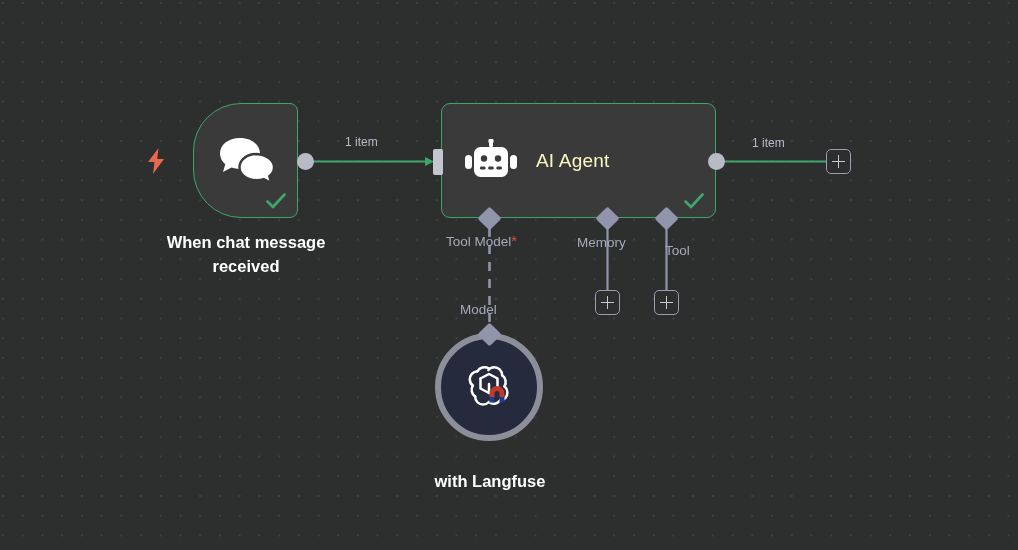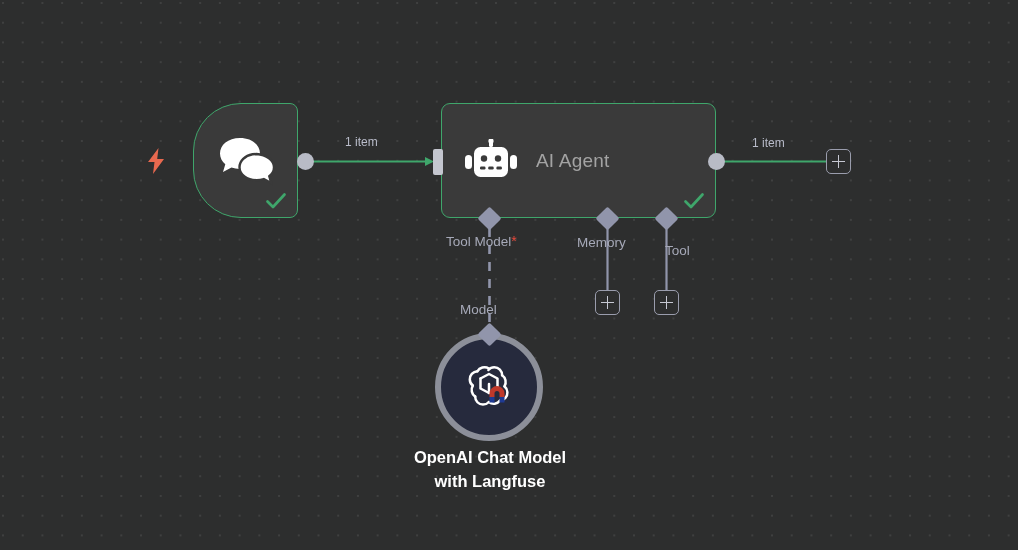--- a/index.html
+++ b/index.html
@@ -68,21 +68,21 @@
 
   .robot-icon {
     margin-left: 23px;
     width: 52px;
     height: 44px;
     flex: 0 0 auto;
   }
 
   .agent-title {
     margin-left: 19px;
-    color: #a3a3a3;
+    color: #fef9c3;
     font-size: 19px;
     letter-spacing: 0.2px;
   }
 
   .check-mark {
     position: absolute;
     right: 9px;
     bottom: 4px;
     width: 24px;
     height: 24px;
@@ -227,20 +227,24 @@
                C29 44.2 21.5 38.5 21.5 31.3 C21.5 25 27 19.6 34.5 18.3 Z" fill="#ffffff" stroke="#3a3a3a" stroke-width="2.4"></path>
     </svg>
 
     <svg class="check-mark" viewBox="0 0 24 24" xmlns="http://www.w3.org/2000/svg">
       <path d="M3.5 12.5 L9 18 L20.5 5.5" fill="none" stroke="#3fa66b" stroke-width="2.7" stroke-linecap="round" stroke-linejoin="round"></path>
     </svg>
   </div>
 
   <div class="port-circle" style="left:297px; top:153px;"></div>
 
+  <div class="node-label label-trigger">
+    <span>When chat message</span><br>
+    <span>received</span>
+  </div>
 
   <div class="edge-label" style="left:345px; top:135px;">1 item</div>
 
   <div class="port-rect" style="left:433px; top:149px;"></div>
 
   <div class="node node-agent">
     <svg class="robot-icon" viewBox="0 0 52 44" xmlns="http://www.w3.org/2000/svg">
       <rect x="24" y="0" width="4" height="8" rx="1.6" fill="#ffffff"></rect>
       <circle cx="26" cy="2" r="2.6" fill="#ffffff"></circle>
       <rect x="9" y="8" width="34" height="30" rx="6.5" fill="#ffffff"></rect>
@@ -300,17 +304,17 @@
       </g>
       <g>
         <path d="M25.5 27.5 a7.5 7.5 0 0 1 15 0 v3.5 h-5 v-3.5 a2.5 2.5 0 0 0 -5 0 v3.5 h-5 z" fill="#c0392b" transform="translate(0,4)"></path>
         <rect x="25.5" y="35" width="5" height="5.5" fill="#1f3a93"></rect>
         <rect x="35.5" y="35" width="5" height="5.5" fill="#1f3a93"></rect>
       </g>
     </svg>
   </div>
 
   <div class="node-label label-openai">
-    <span>OpenAI Chat Model</span><br>
+    <br>
     <span>with Langfuse</span>
   </div>
 
 </div>
 
 </body></html>

